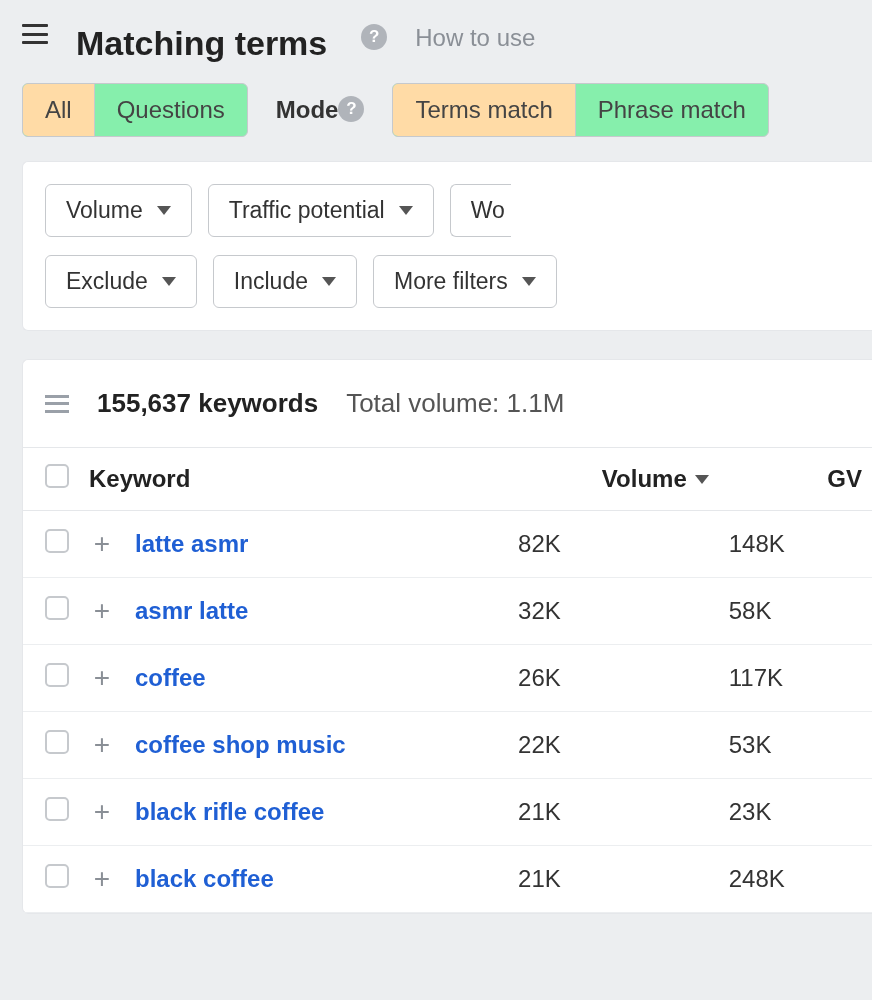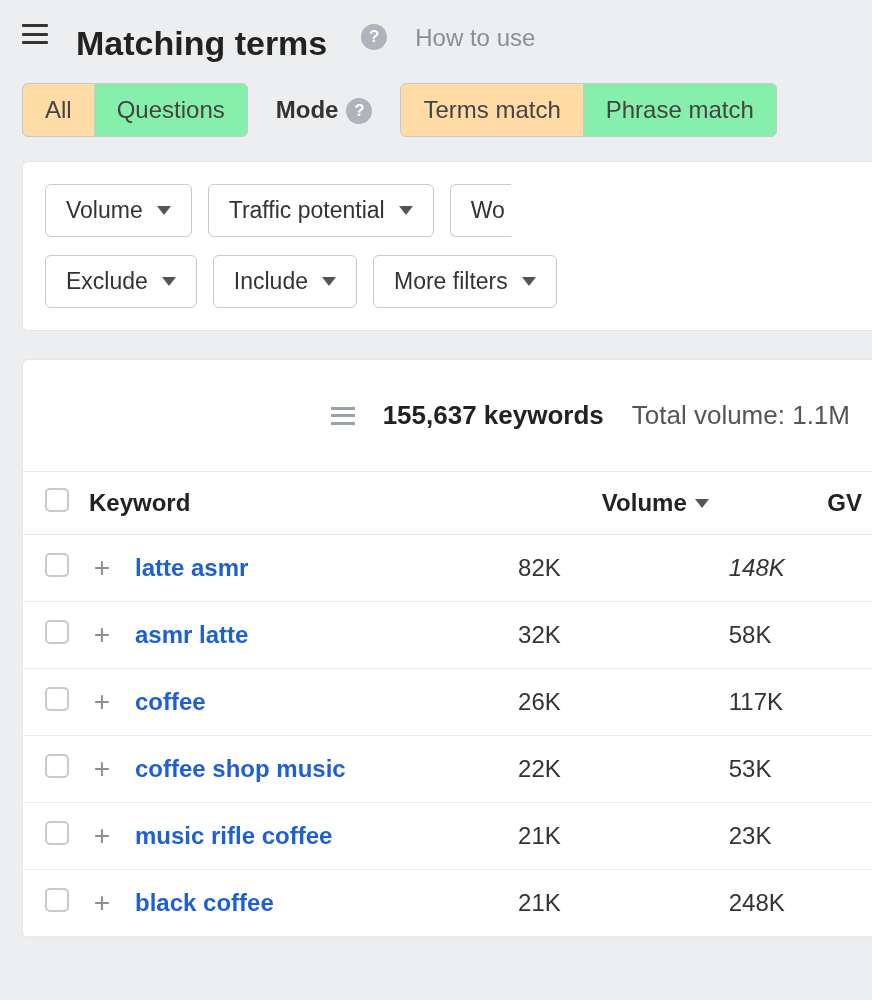--- a/index.html
+++ b/index.html
@@ -38,21 +38,21 @@
   }
   .seg {
     display:flex; border:1px solid #c6c9cd; border-radius:6px; overflow:hidden; background:#86efac;
   }
   .seg .seg-item {
     padding: 12px 22px; font-size:24px; color:#444; cursor:pointer;
     border-right:1px solid #c6c9cd;
   }
   .seg .seg-item:last-child { border-right:none; }
   .seg .seg-item.active { background:#ffdba6; }
-  .mode-label { font-size:24px; font-weight:700; color:#333; display:flex; align-items:flex-end; gap:8px; }
+  .mode-label { font-size:24px; font-weight:700; color:#333; display:flex; align-items:flex-start; }
   .mode-label .help-circle { margin-left:0; }
 
   .panel {
     background:#fff;
     margin: 0 0 0 22px;
     border:1px solid #e5e7ea;
     border-right:none;
     border-radius:6px 0 0 6px;
     padding: 22px 0 22px 22px;
   }
@@ -70,22 +70,21 @@
 
   .results {
     background:#fff;
     margin: 28px 0 0 22px;
     border:1px solid #e5e7ea;
     border-right:none;
     border-radius:6px 0 0 6px;
   }
   .results-header {
     display:flex; align-items:center; gap:28px;
-    padding: 40px 22px;
-    justify-content: flex-end;
+    padding: 28px 22px;
   }
   .list-lines {
     width:24px; height:18px; display:flex; flex-direction:column; justify-content:space-between;
   }
   .list-lines span { height:3px; background:#9aa0a8; display:block; }
   .kw-count { font-size:26px; font-weight:700; color:#222; }
   .total-volume { font-size:26px; color:#555; }
 
   table { width:100%; border-collapse:collapse; }
   thead th {
@@ -192,21 +191,21 @@
         </th>
         <th class="right">GV</th>
       </tr>
     </thead>
     <tbody id="rows">
         <tr>
           <td class="col-cb"><span class="cb"></span></td>
           <td class="col-plus"><span class="plus">+</span></td>
           <td><span class="kw-link">latte asmr</span></td>
           <td class="right">82K</td>
-          <td class="right" style="padding-right:18px;font-style:italic;">148K</td>
+          <td class="right" style="padding-right:18px;">148K</td>
         </tr>
         <tr>
           <td class="col-cb"><span class="cb"></span></td>
           <td class="col-plus"><span class="plus">+</span></td>
           <td><span class="kw-link">asmr latte</span></td>
           <td class="right">32K</td>
           <td class="right" style="padding-right:18px;">58K</td>
         </tr>
         <tr>
           <td class="col-cb"><span class="cb"></span></td>
@@ -218,21 +217,21 @@
         <tr>
           <td class="col-cb"><span class="cb"></span></td>
           <td class="col-plus"><span class="plus">+</span></td>
           <td><span class="kw-link">coffee shop music</span></td>
           <td class="right">22K</td>
           <td class="right" style="padding-right:18px;">53K</td>
         </tr>
         <tr>
           <td class="col-cb"><span class="cb"></span></td>
           <td class="col-plus"><span class="plus">+</span></td>
-          <td><span class="kw-link">music rifle coffee</span></td>
+          <td><span class="kw-link">black rifle coffee</span></td>
           <td class="right">21K</td>
           <td class="right" style="padding-right:18px;">23K</td>
         </tr>
         <tr>
           <td class="col-cb"><span class="cb"></span></td>
           <td class="col-plus"><span class="plus">+</span></td>
           <td><span class="kw-link">black coffee</span></td>
           <td class="right">21K</td>
           <td class="right" style="padding-right:18px;">248K</td>
         </tr>

